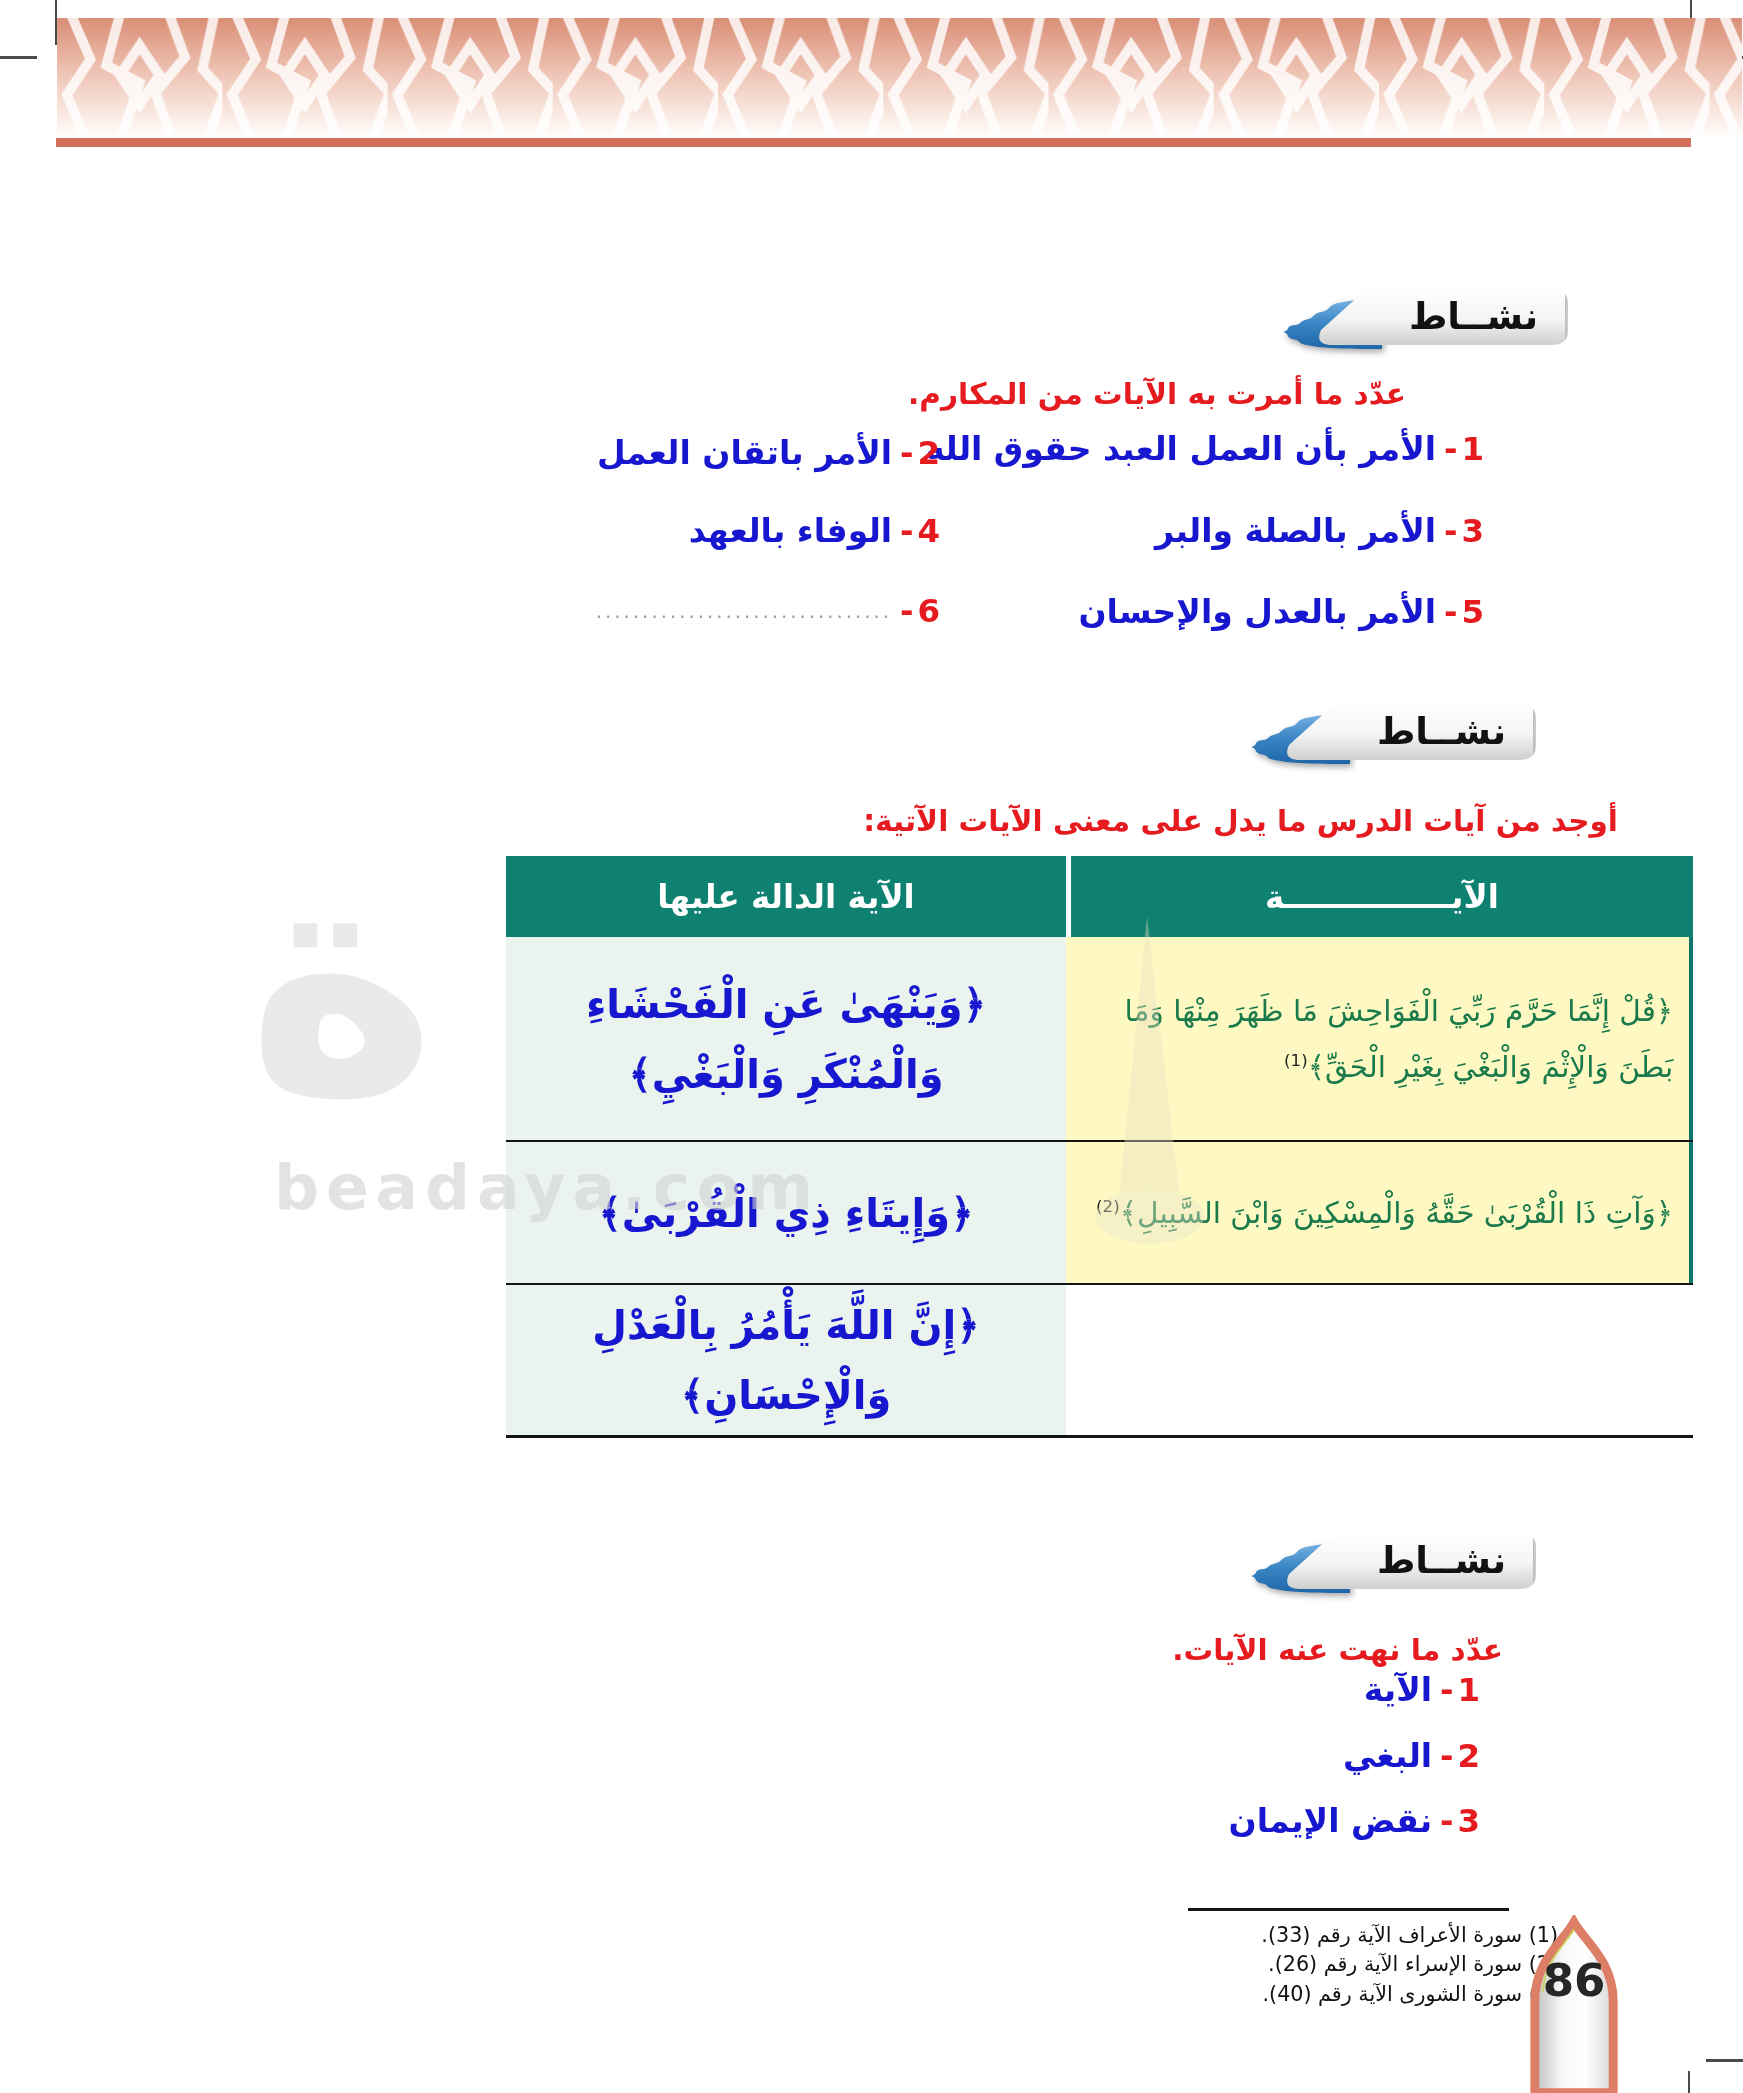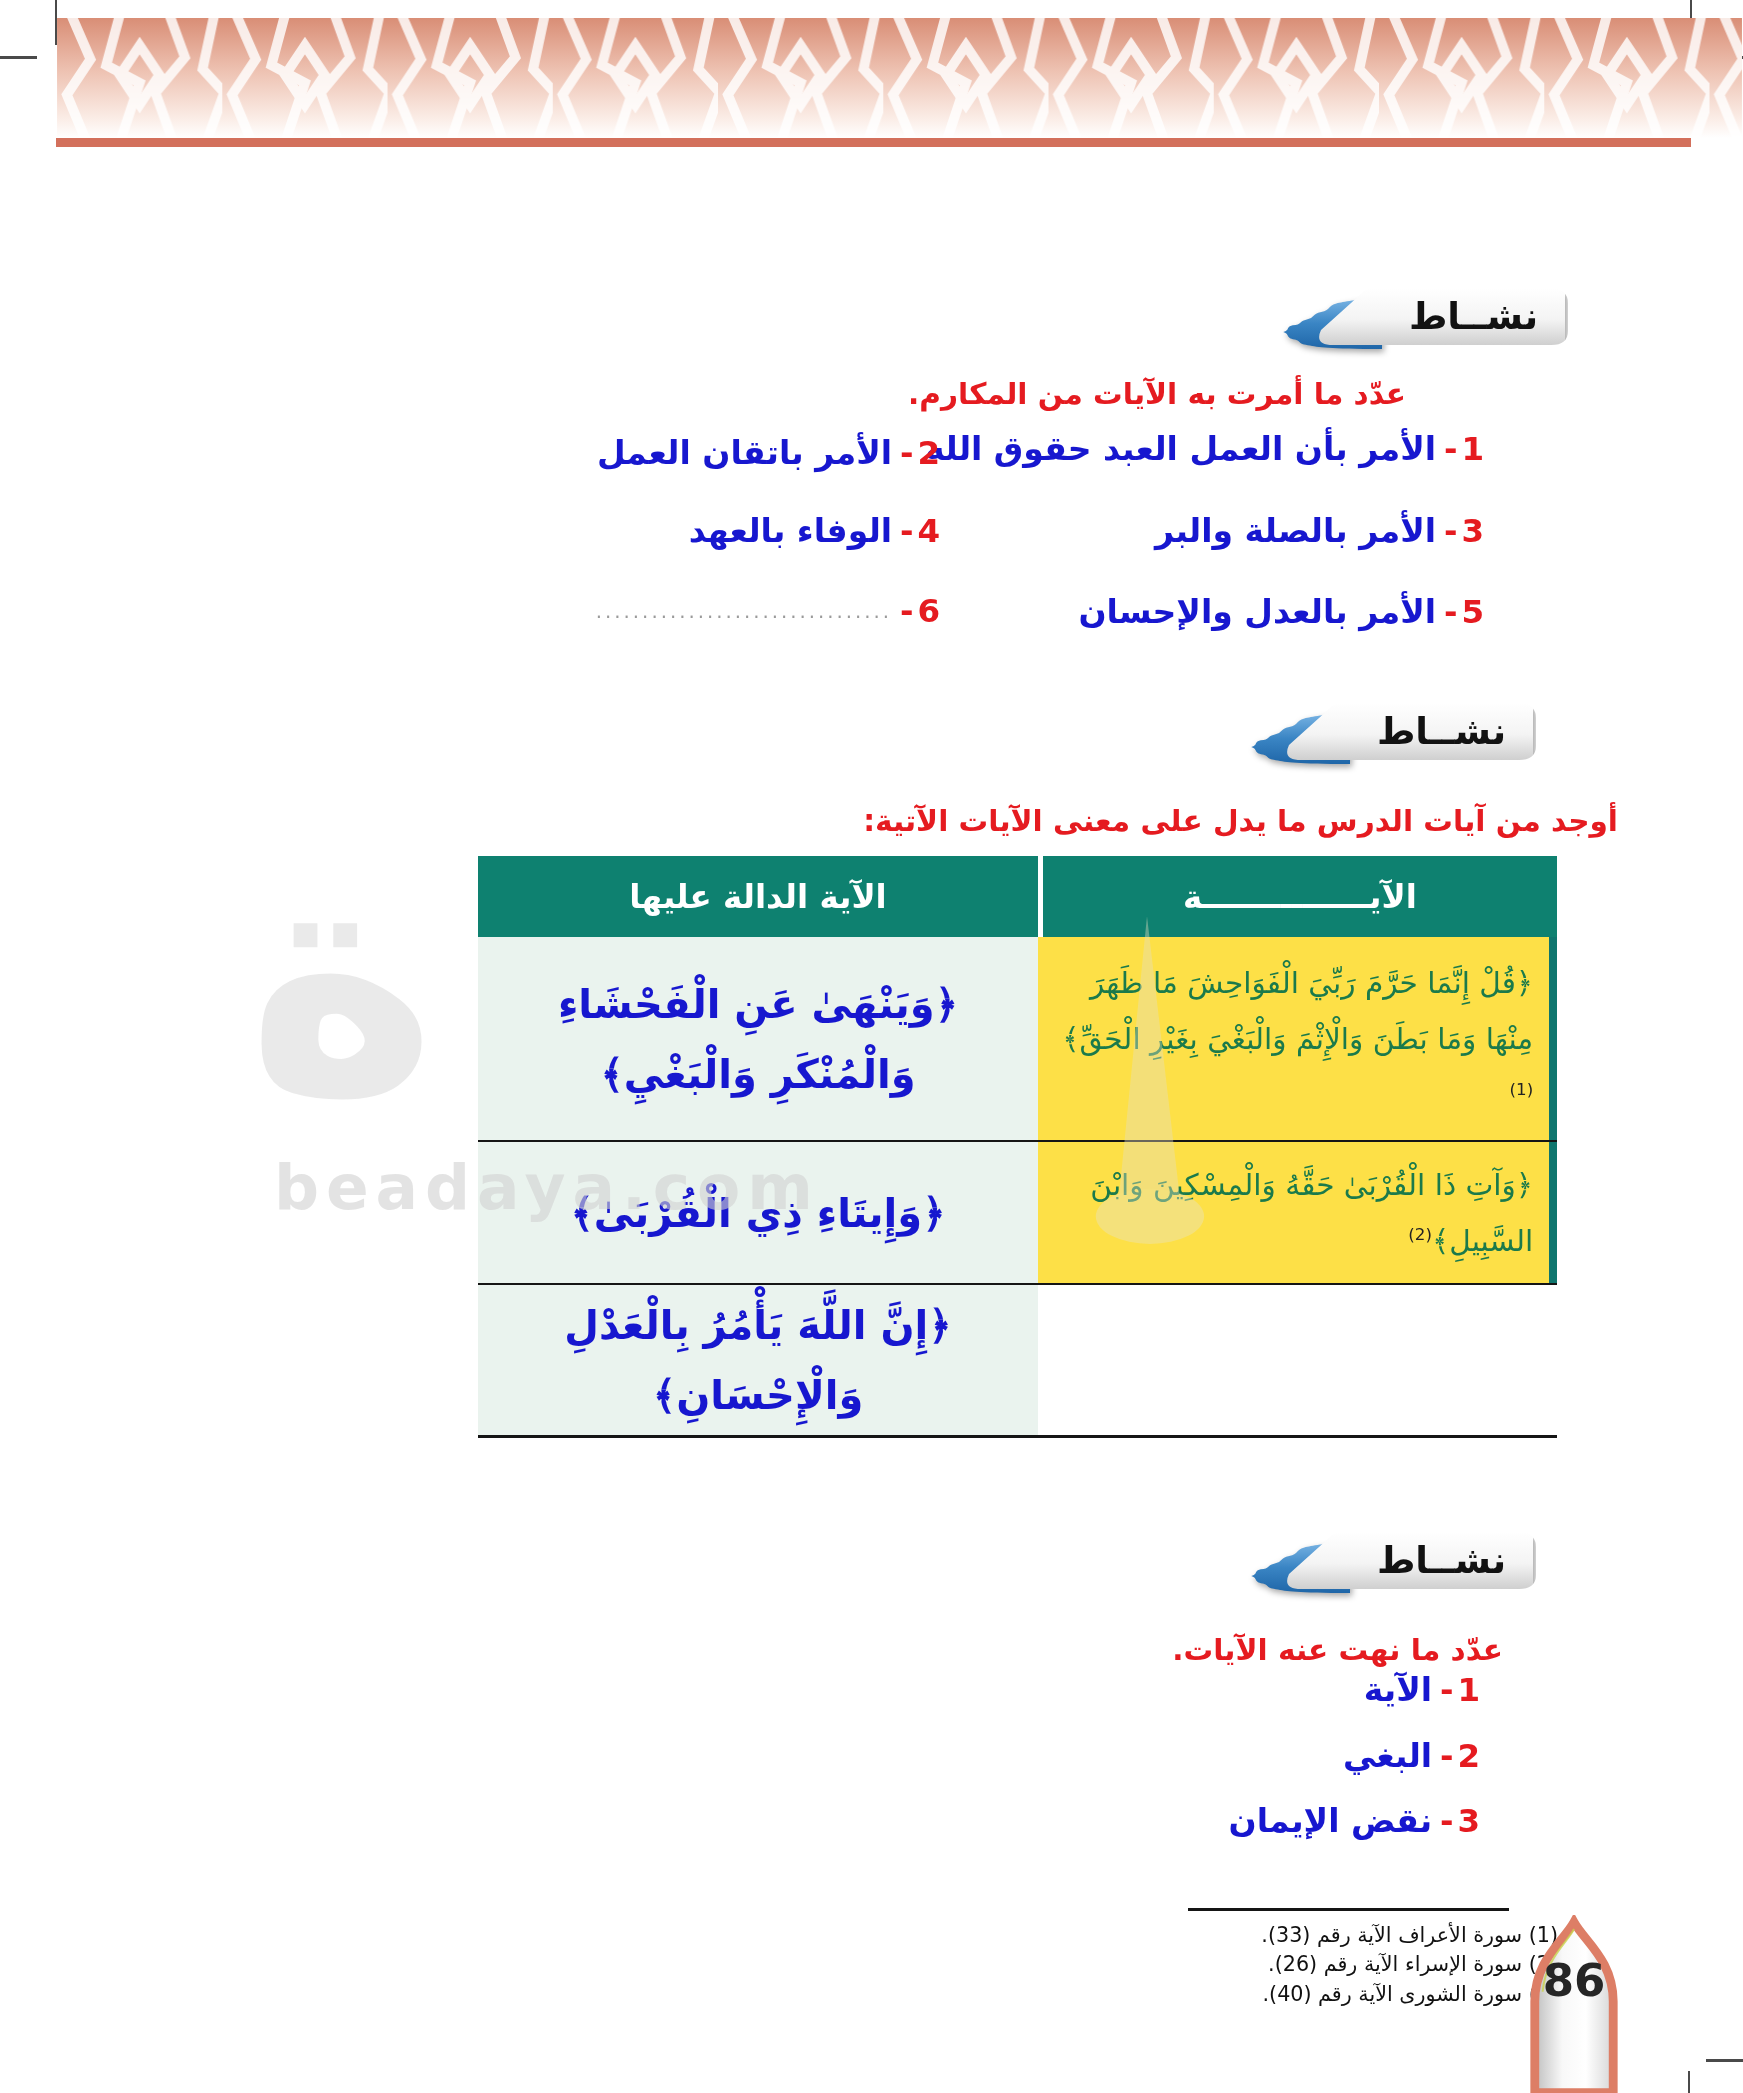--- a/index.html
+++ b/index.html
@@ -30,32 +30,32 @@
   .red{position:absolute;color:#e51b20;font-weight:bold;font-size:29.6px;direction:rtl;white-space:nowrap;}
 
   
   .item{position:absolute;display:flex;direction:rtl;align-items:baseline;white-space:nowrap;}
   .item .num,.item .dash{color:#e51b20;font-weight:bold;font-size:32.5px;}
   .item .dash{margin:0 3.9px 0 7.9px;}
   .item .label{color:#1717cf;font-weight:bold;font-size:33px;}
   .item .dots{color:#9a9a9a;font-size:19.7px;letter-spacing:3px;align-self:center;}
 
   
-  .qtable{position:absolute;left:478px;top:856px;width:1079px;}
+  .qtable{position:absolute;left:506px;top:856px;width:1187px;}
   .thead{display:flex;height:81px;}
   .th{background:#0e8170;color:#ffffff;font-weight:bold;font-size:32.5px;
       display:flex;align-items:center;justify-content:center;direction:rtl;}
   .th-ind{width:560px;margin-right:4.9px;}
   .th-ayah{flex:1;}
   .trow{display:flex;}
   .trow + .trow{border-top:2px solid #151515;}
   .trow:last-child{border-bottom:3px solid #151515;}
   .cell-ind{width:560px;background:#eaf3ee;border-left:0;
             display:flex;align-items:center;justify-content:center;direction:rtl;}
-  .cell-ayah{flex:1;background:#fde047;border-right:8px solid #0f766e;
+  .cell-ayah{flex:1;background:#fef9c3;border-right:4px solid #0f766e;
              display:flex;align-items:center;direction:rtl;}
   .ind-text{color:#1717cf;font-weight:bold;font-size:40px;line-height:1.75;
             text-align:center;padding:9.9px 15.8px;}
   .ayah-text{color:#1b7a4b;font-size:29.6px;line-height:1.9;text-align:right;
              padding:11.8px 15.8px 9.9px 9.9px;width:100%;box-sizing:border-box;}
   sup.ref{font-size:16.7px;color:#222222;vertical-align:super;font-weight:normal;}
 
   
   .fnline{position:absolute;left:1188px;top:1908px;width:321px;height:3px;background:#151515;}
   .fn{position:absolute;right:234px;color:#111111;font-size:20.7px;direction:rtl;white-space:nowrap;}

